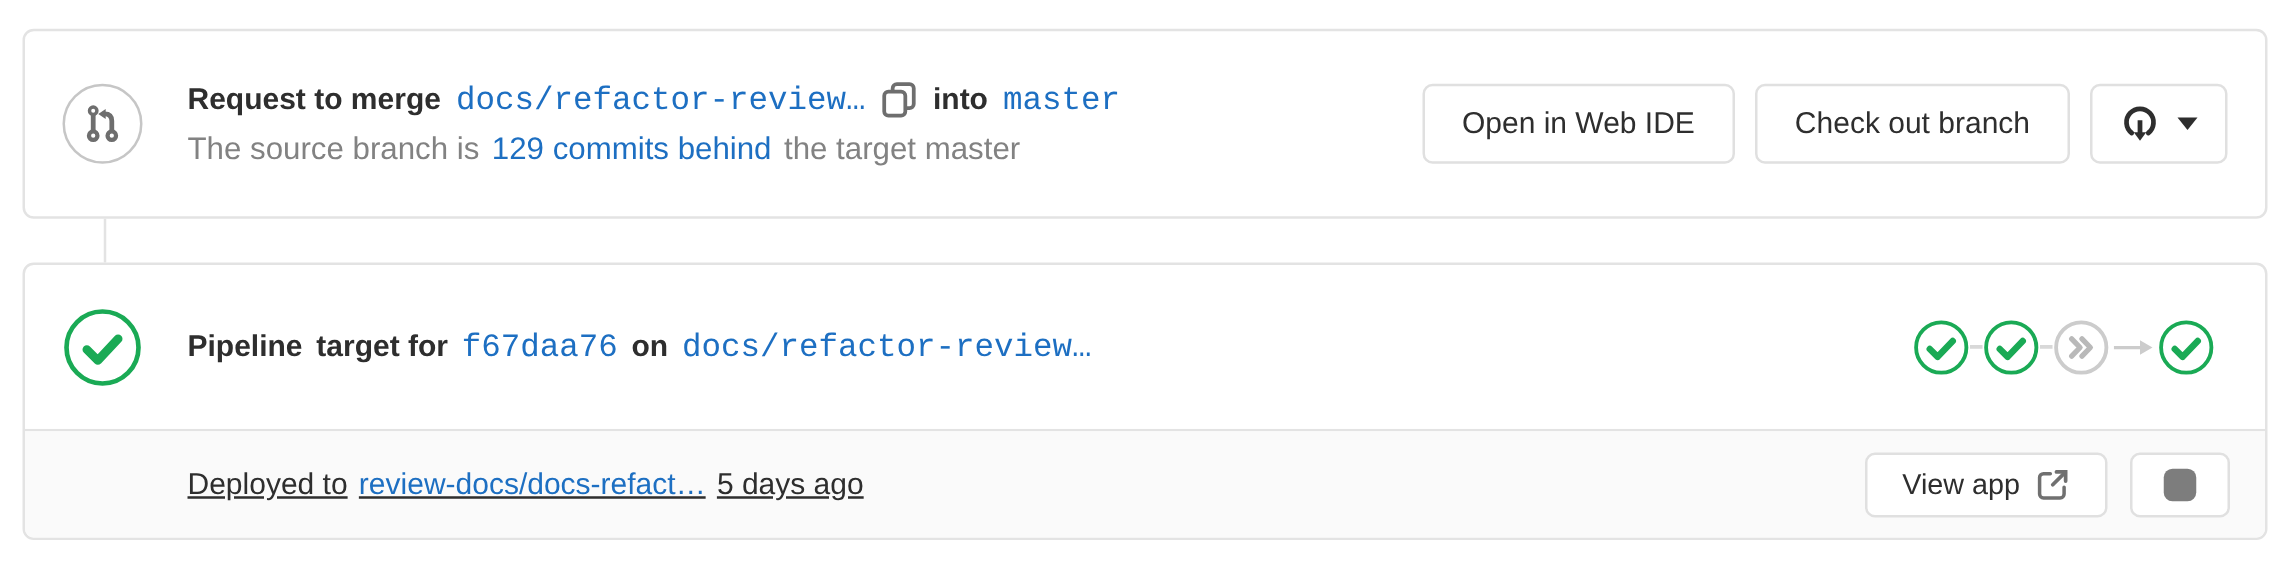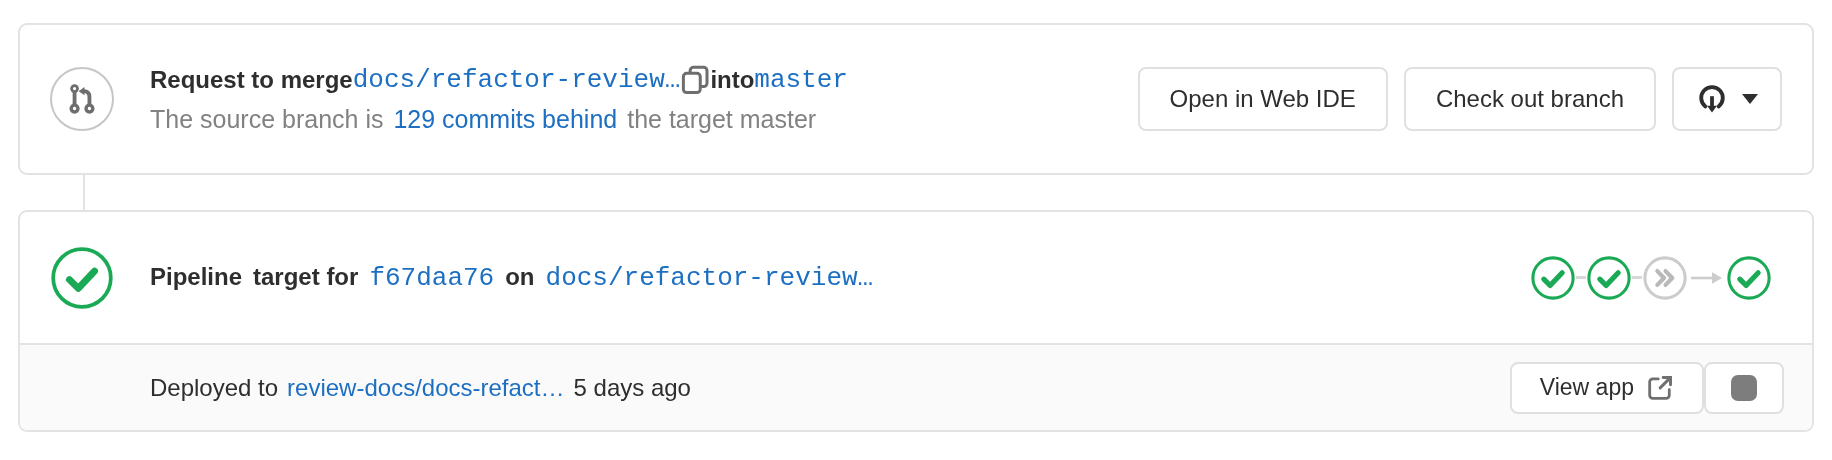--- a/index.html
+++ b/index.html
@@ -25,21 +25,21 @@
     align-items: center;
     padding: 0 30px;
   }
   .mr-avatar {
     width: 64px; height: 64px; flex: 0 0 64px;
     border: 2px solid #c6c6c6; border-radius: 50%;
     display: flex; align-items: center; justify-content: center;
   }
   .mr-texts { flex: 1 1 auto; margin-left: 36px; min-width: 0; }
   .title-line {
-    display: flex; align-items: center; 
+    display: flex; align-items: center; gap: 12px;
     font-size: 24px; font-weight: 700; line-height: 34px;
     white-space: nowrap;
   }
   .subtitle-line {
     display: flex; align-items: flex-end; gap: 10px;
     font-size: 25px; line-height: 34px; margin-top: 5px;
     color: var(--text-gray, #828282);
     white-space: nowrap;
   }
   .mono { font-family: "Liberation Mono", monospace; font-weight: 400; font-size: 26px; }
@@ -87,23 +87,23 @@
   .deploy-row {
     height: 87px;
     border-top: 2px solid var(--border, #e3e3e3);
     background: var(--footer-bg, #fafafa);
     border-radius: 0 0 7px 7px;
     display: flex; align-items: center; justify-content: space-between;
     padding: 0 28px 0 130px;
   }
   .deploy-texts {
     display: flex; align-items: baseline; gap: 9px;
-    font-size: 24px; line-height: 32px; white-space: nowrap;
-  }
-  .deploy-actions { display: flex; align-items: center; }
+    font-size: 24px; line-height: 32px; white-space: nowrap; text-decoration: underline;
+  }
+  .deploy-actions { display: flex; align-items: center; gap: 18px; }
   .btn-sm { height: 52px; padding: 0 28px; font-size: 23px; border-radius: 8px; gap: 12px; }
   .stop-btn { padding: 0 25px; }
   .stop-square { width: 26px; height: 26px; background: #7d7d7d; border-radius: 7px; display: inline-block; }
 </style>
 </head>
 <body>
 
 <div class="page">
 
   <section class="card mr-header">

